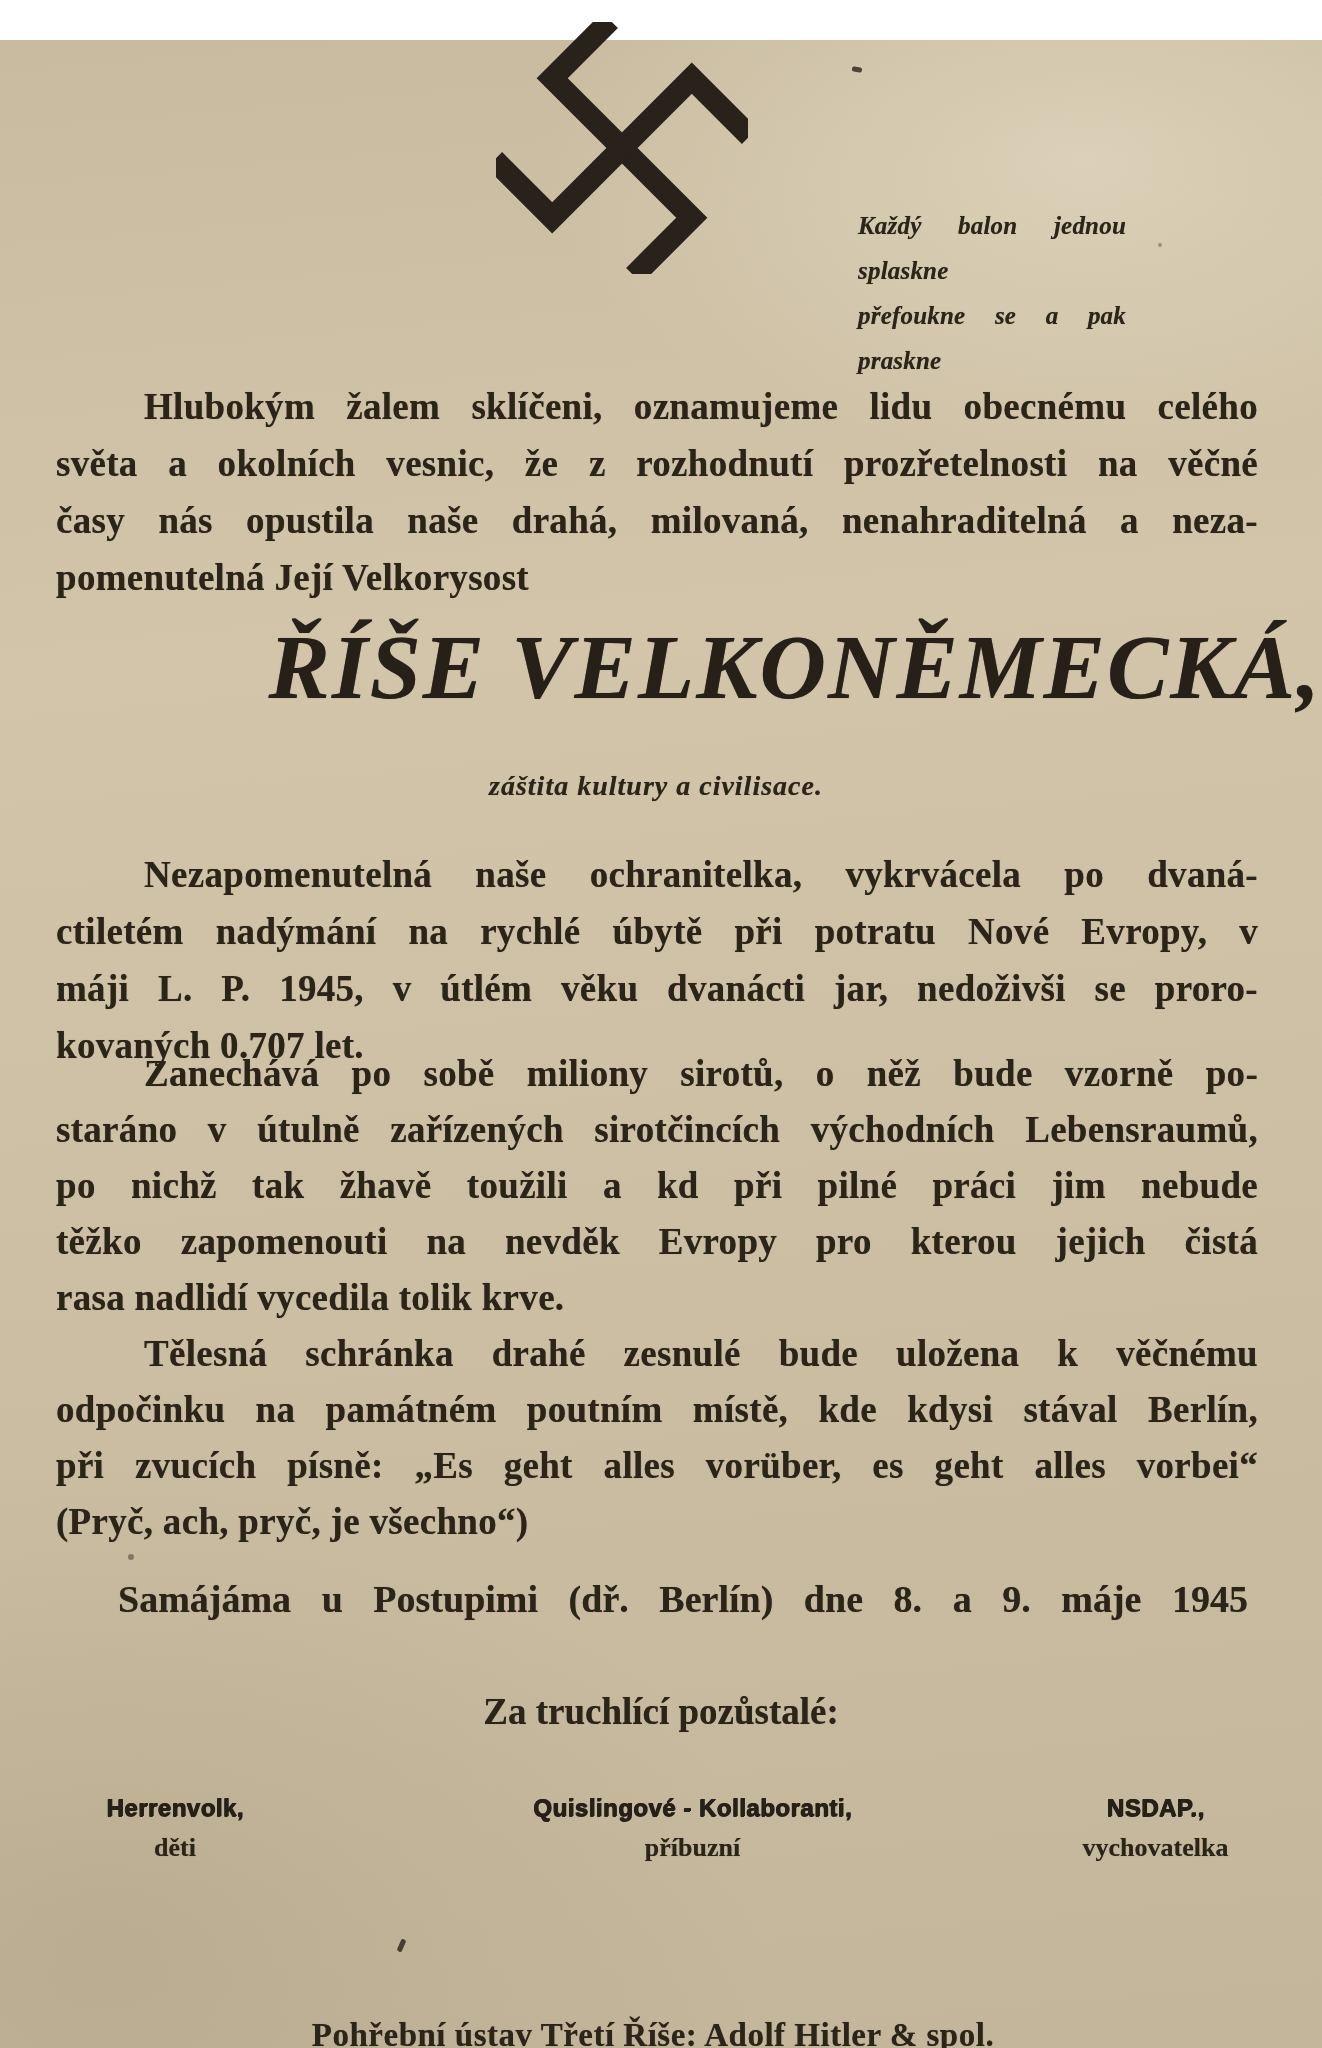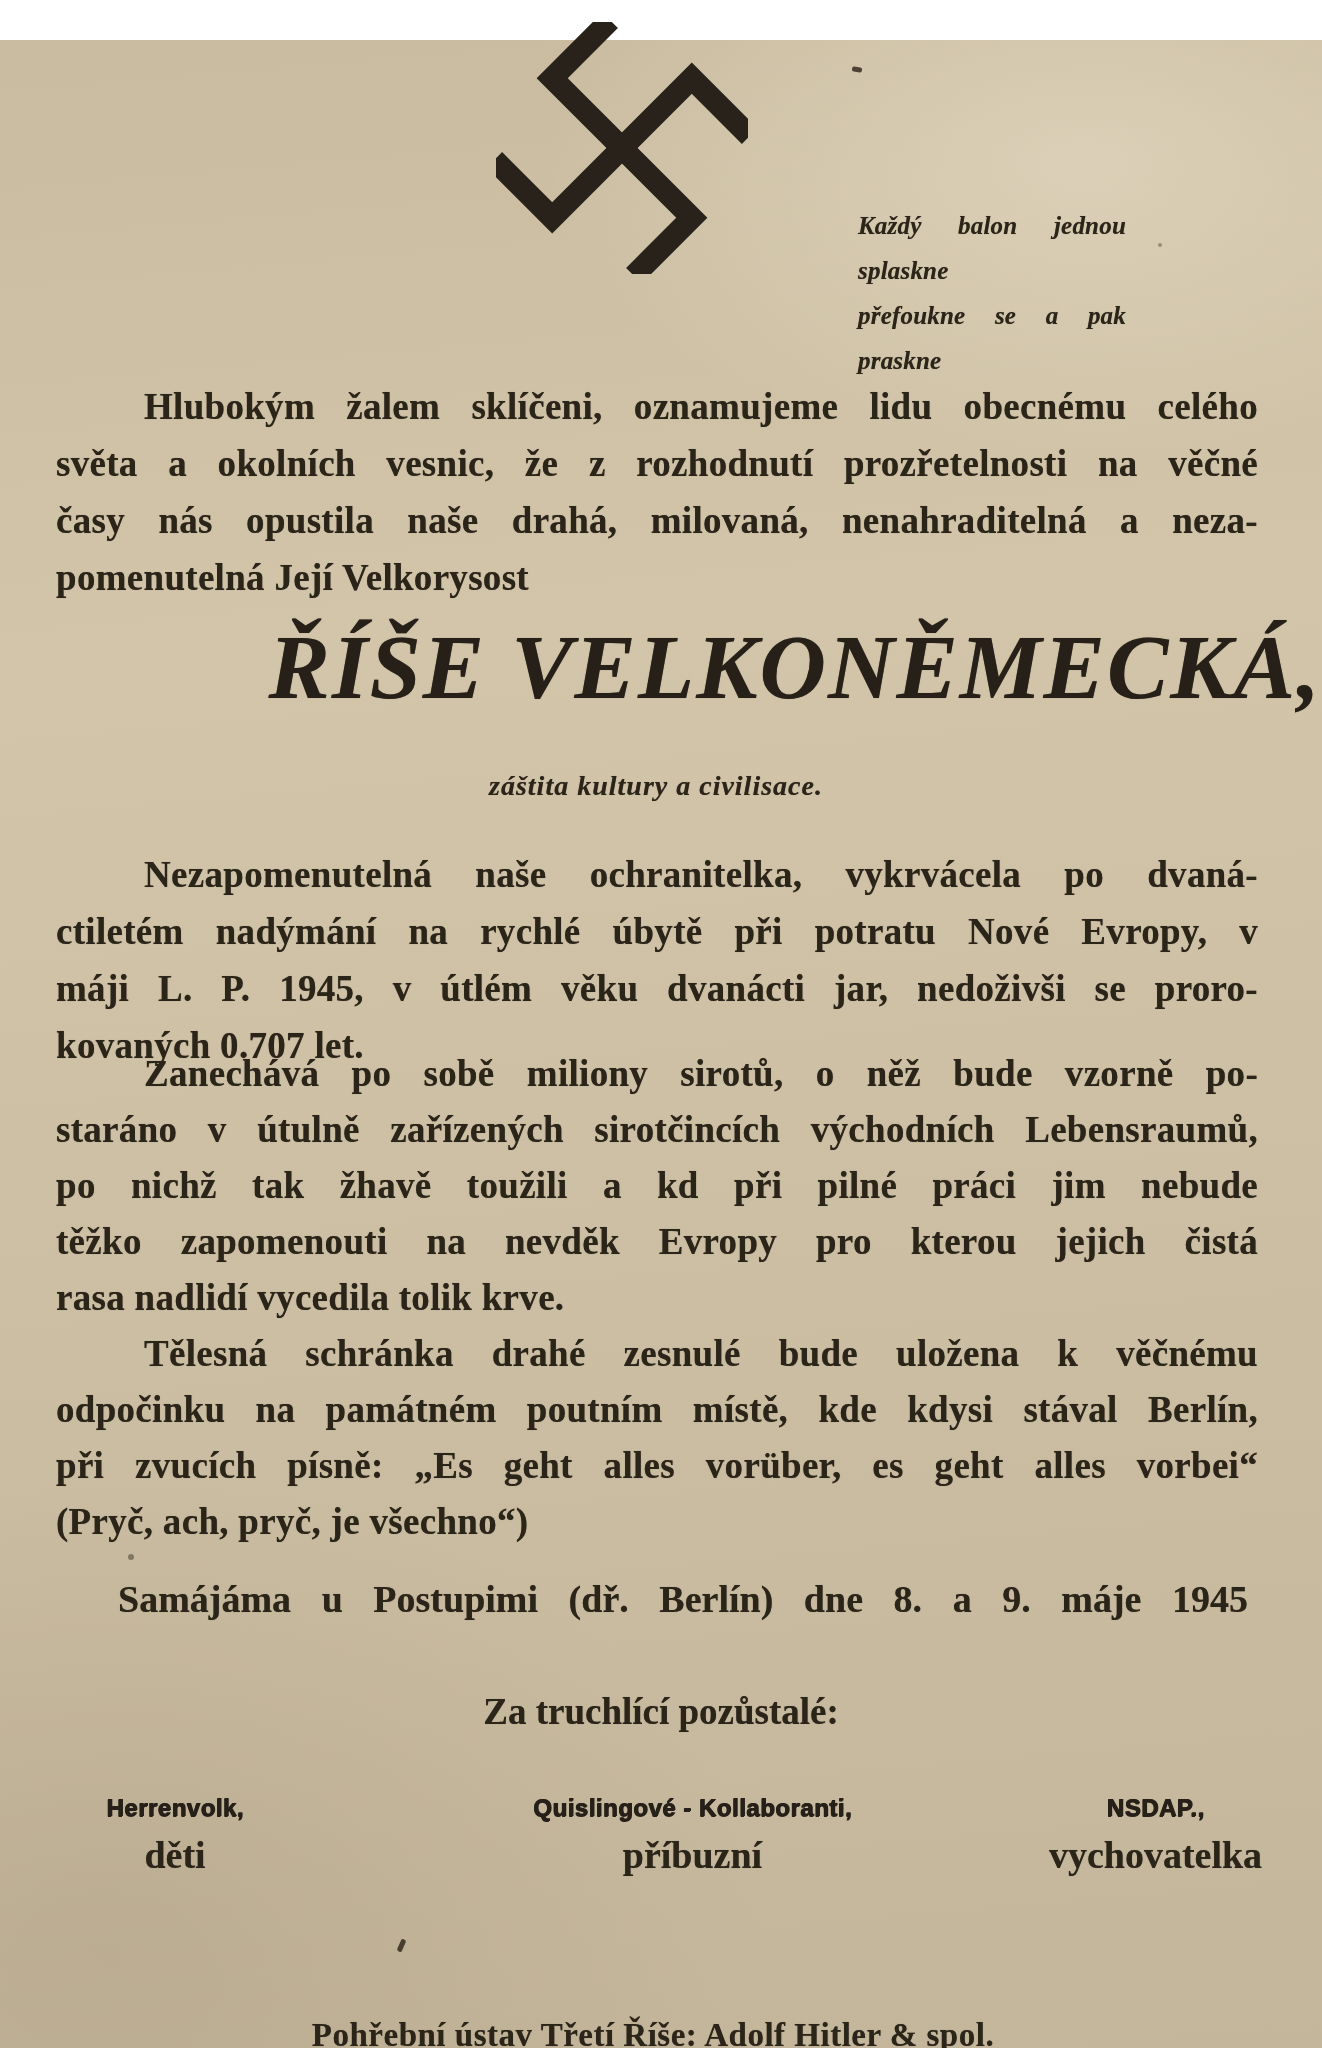--- a/index.html
+++ b/index.html
@@ -73,21 +73,21 @@
   .sig { position: absolute; top: 1754px; text-align: center; }
   .sig1 { left: 40px;  width: 270px; }
   .sig2 { left: 420px; width: 545px; }
   .sig3 { left: 1028px; width: 255px; }
   .sig-name {
     font-family: "Liberation Sans", sans-serif;
     font-weight: bold; font-size: 24px; letter-spacing: 0.5px;
     color: #262019;
     text-shadow: 1px 0 0 currentColor, 0 0.6px 0 currentColor;
   }
-  .sig-role { margin-top: 11px; font-size: 38px; font-weight: bold; }
+  .sig-role { margin-top: 11px; font-size: 26px; font-weight: bold; }
 
   .footer {
     position: absolute; left: 0; top: 1977px; width: 1306px;
     text-align: center; font-size: 33px; font-weight: bold; letter-spacing: 0.5px;
   }
 
   
   .speck { position: absolute; background: rgba(42,34,23,0.8); border-radius: 2px; }
   .speck-1 { left: 852px; top: 27px;  width: 10px; height: 5px; transform: rotate(9deg); }
   .speck-2 { left: 399px; top: 1899px; width: 5px; height: 13px; transform: rotate(24deg); }

